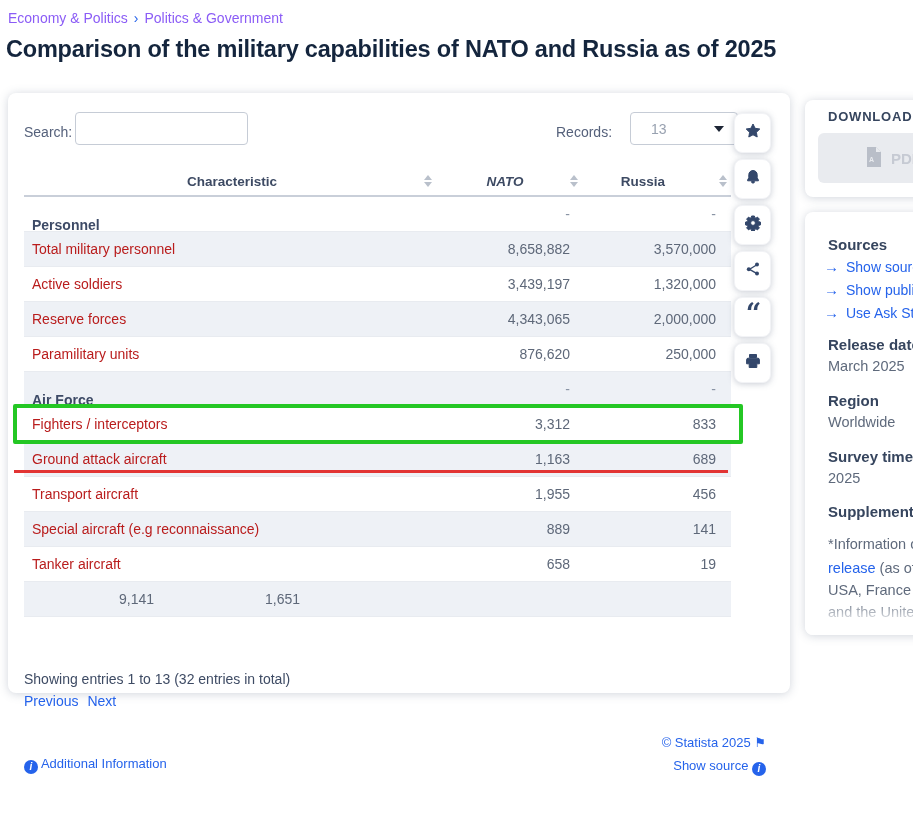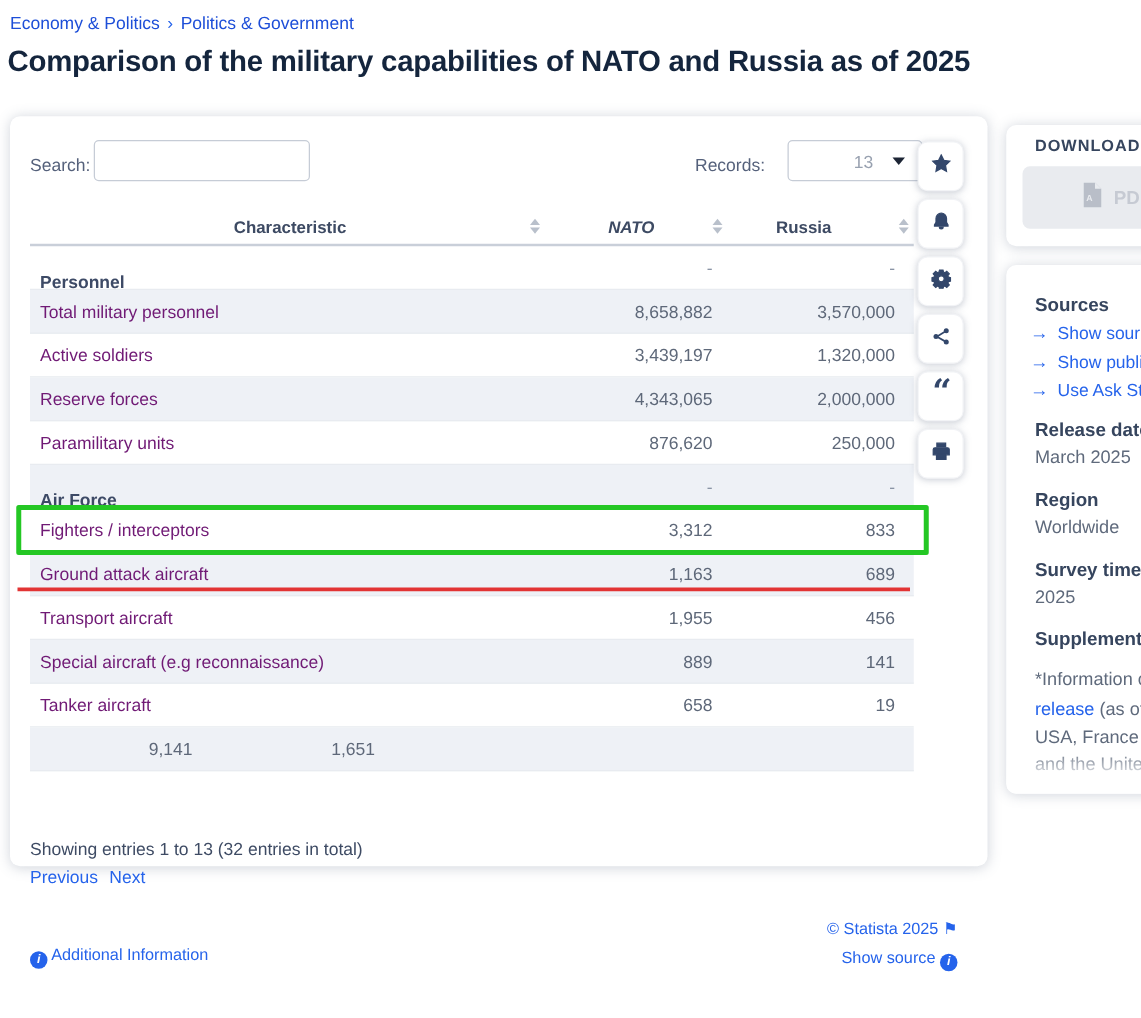--- a/index.html
+++ b/index.html
@@ -3,37 +3,37 @@
 <meta charset="utf-8">
 <style>
   * { box-sizing: border-box; margin: 0; padding: 0; }
   html,body { width: 913px; height: 814px; }
   body {
     position: relative; overflow: hidden; background: #fff;
     font-family: "Liberation Sans", sans-serif; color: #16263f;
   }
   
   .breadcrumb { position:absolute; left:8px; top:10px; font-size:14px; color:#2563eb; }
-  .breadcrumb a { color:#1d4ed8; text-decoration:none; cursor:pointer; }
+  .breadcrumb a { color:#8b5cf6; text-decoration:none; cursor:pointer; }
   .breadcrumb .sep { margin:0 6px; color:#2563eb; }
   .page-title { position:absolute; left:6px; top:36px; width:920px; white-space:nowrap;
     font-size:23.5px; font-weight:700; color:#14253d; letter-spacing:-0.2px; }
   
   .card { position:absolute; background:#fff; border-radius:8px;
     box-shadow:0 1px 10px rgba(90,105,130,.28); }
   #main-card { left:8px; top:93px; width:782px; height:600px; }
   #dl-card   { left:805px; top:100px; width:175px; height:97px; }
   #info-card { left:805px; top:212px; width:245px; height:423px; overflow:hidden; }
   
   .search-label { position:absolute; left:16px; top:31px; font-size:14px; color:#55617b; }
   .search-input { position:absolute; left:67px; top:19px; width:173px; height:33px;
     border:1px solid #c6ccd6; border-radius:4px; font-size:14px; padding:0 8px; outline:none; }
   .records-label { position:absolute; left:548px; top:31px; font-size:14px; color:#55617b; }
   .records-select { position:absolute; left:622px; top:19px; width:108px; height:33px;
-    border:1px solid #c6ccd6; border-radius:4px; display:flex; align-items:center; cursor:pointer; background:#fff;padding-left:32px; }
+    border:1px solid #c6ccd6; border-radius:4px; display:flex; align-items:center; cursor:pointer; background:#fff; }
   .records-select .val { color:#98a1b0; font-size:14px; padding-left:20px; flex:1; }
   .records-select .caret { width:0; height:0; margin-right:13px;
     border-left:5px solid transparent; border-right:5px solid transparent; border-top:6px solid #1d2535; }
   
   .icon-btn { position:absolute; left:734px; width:37px; height:40px; background:#fff;
     border:1px solid #f2f3f6; border-radius:8px; box-shadow:0 1px 6px rgba(100,112,135,.35);
     display:flex; align-items:center; justify-content:center; cursor:pointer; }
   .icon-btn svg { fill:#33476b; stroke:#33476b; }
   .quote-glyph { font-family:"DejaVu Serif", serif; font-size:27px; font-weight:bold;
     color:#33476b; line-height:10px; height:16px; letter-spacing:-2px; }
@@ -47,21 +47,21 @@
   .th-russia { width:161px; text-align:center; padding-right:15px; }
   .sort { position:absolute; top:50%; transform:translateY(-50%);
     display:inline-flex; flex-direction:column; gap:2px; }
   .sort-char { right:8px; } .sort-nato { right:-8px; } .sort-russia { right:4px; }
   .sort i { width:0; height:0; border-left:4px solid transparent; border-right:4px solid transparent; }
   .sort .up { border-bottom:5px solid #b9c0cb; }
   .sort .down { border-top:5px solid #b9c0cb; }
   .trow { display:flex; height:35px; align-items:center; font-size:14px;
     border-bottom:1px solid #e8ebf0; }
   .tbody .trow:nth-child(even) { background:#eef1f6; }
-  .c-label { flex:1; padding-left:8px; color:#701a75; }
+  .c-label { flex:1; padding-left:8px; color:#b91c1c; }
   .c-nato { width:130px; text-align:right; color:#5e6879; }
   .c-russia { width:161px; text-align:right; padding-right:15px; color:#5e6879; }
   .trow.cat .c-label { font-weight:700; color:#3d4a66;margin-top:22px; }
   .trow.cat .c-nato, .trow.cat .c-russia { color:#8a94a5; }
   
   #green-box { position:absolute; left:13px; top:404px; width:730px; height:40px;
     border:4px solid #24c724; border-radius:2px; pointer-events:none; }
   #red-line { position:absolute; left:14px; top:470px; width:714px; height:3px;
     background:#e23434; pointer-events:none; }
   

